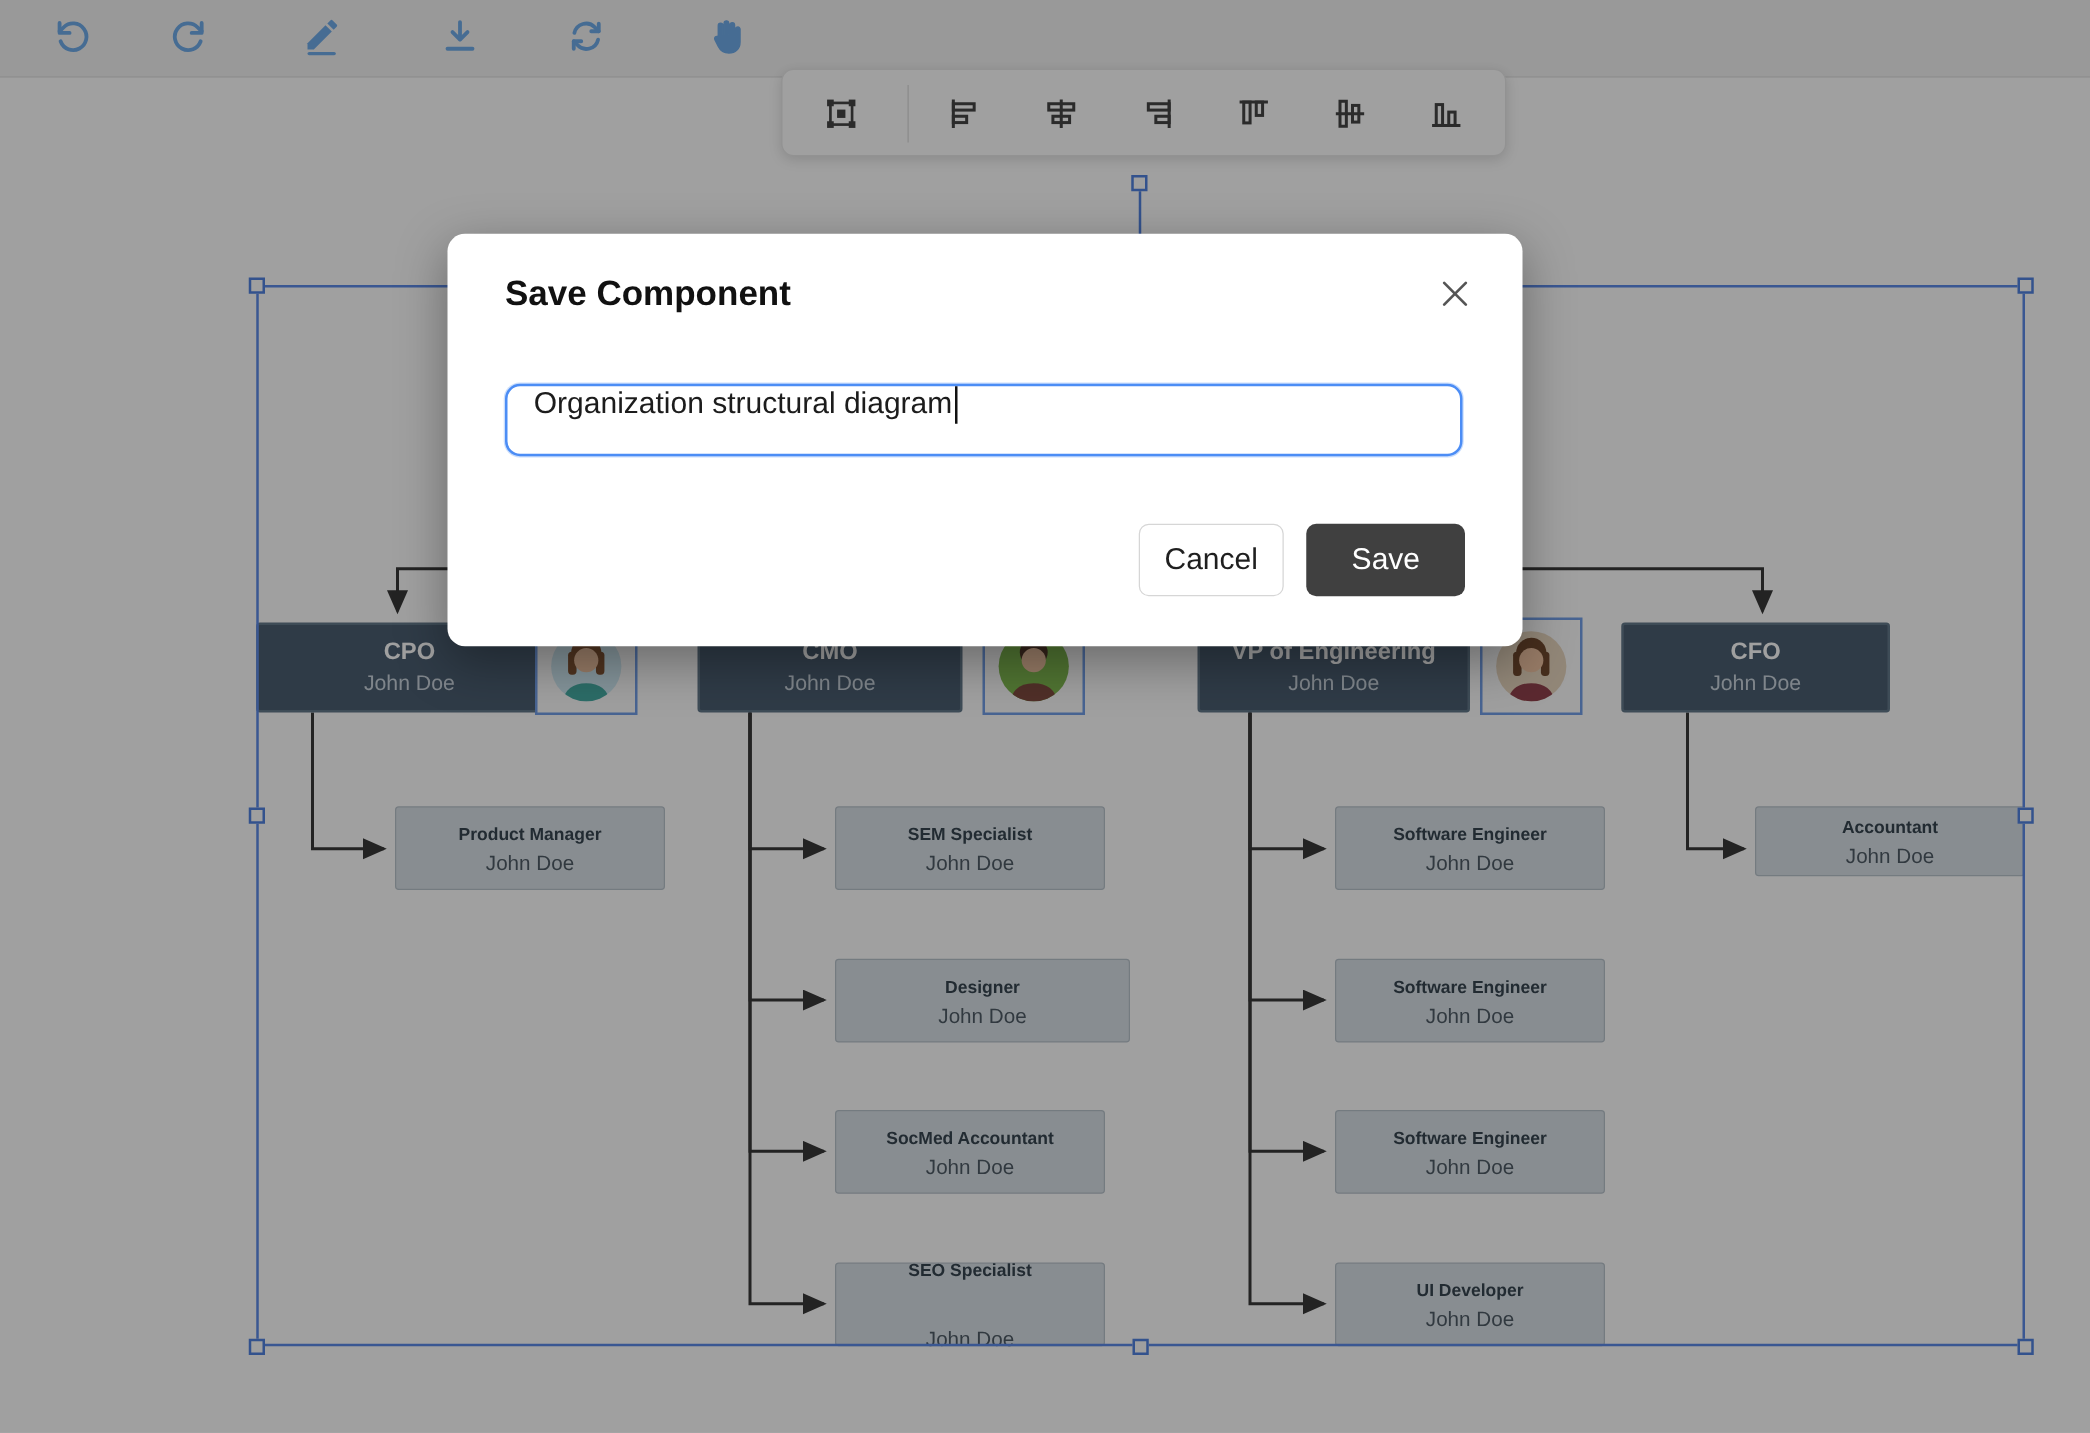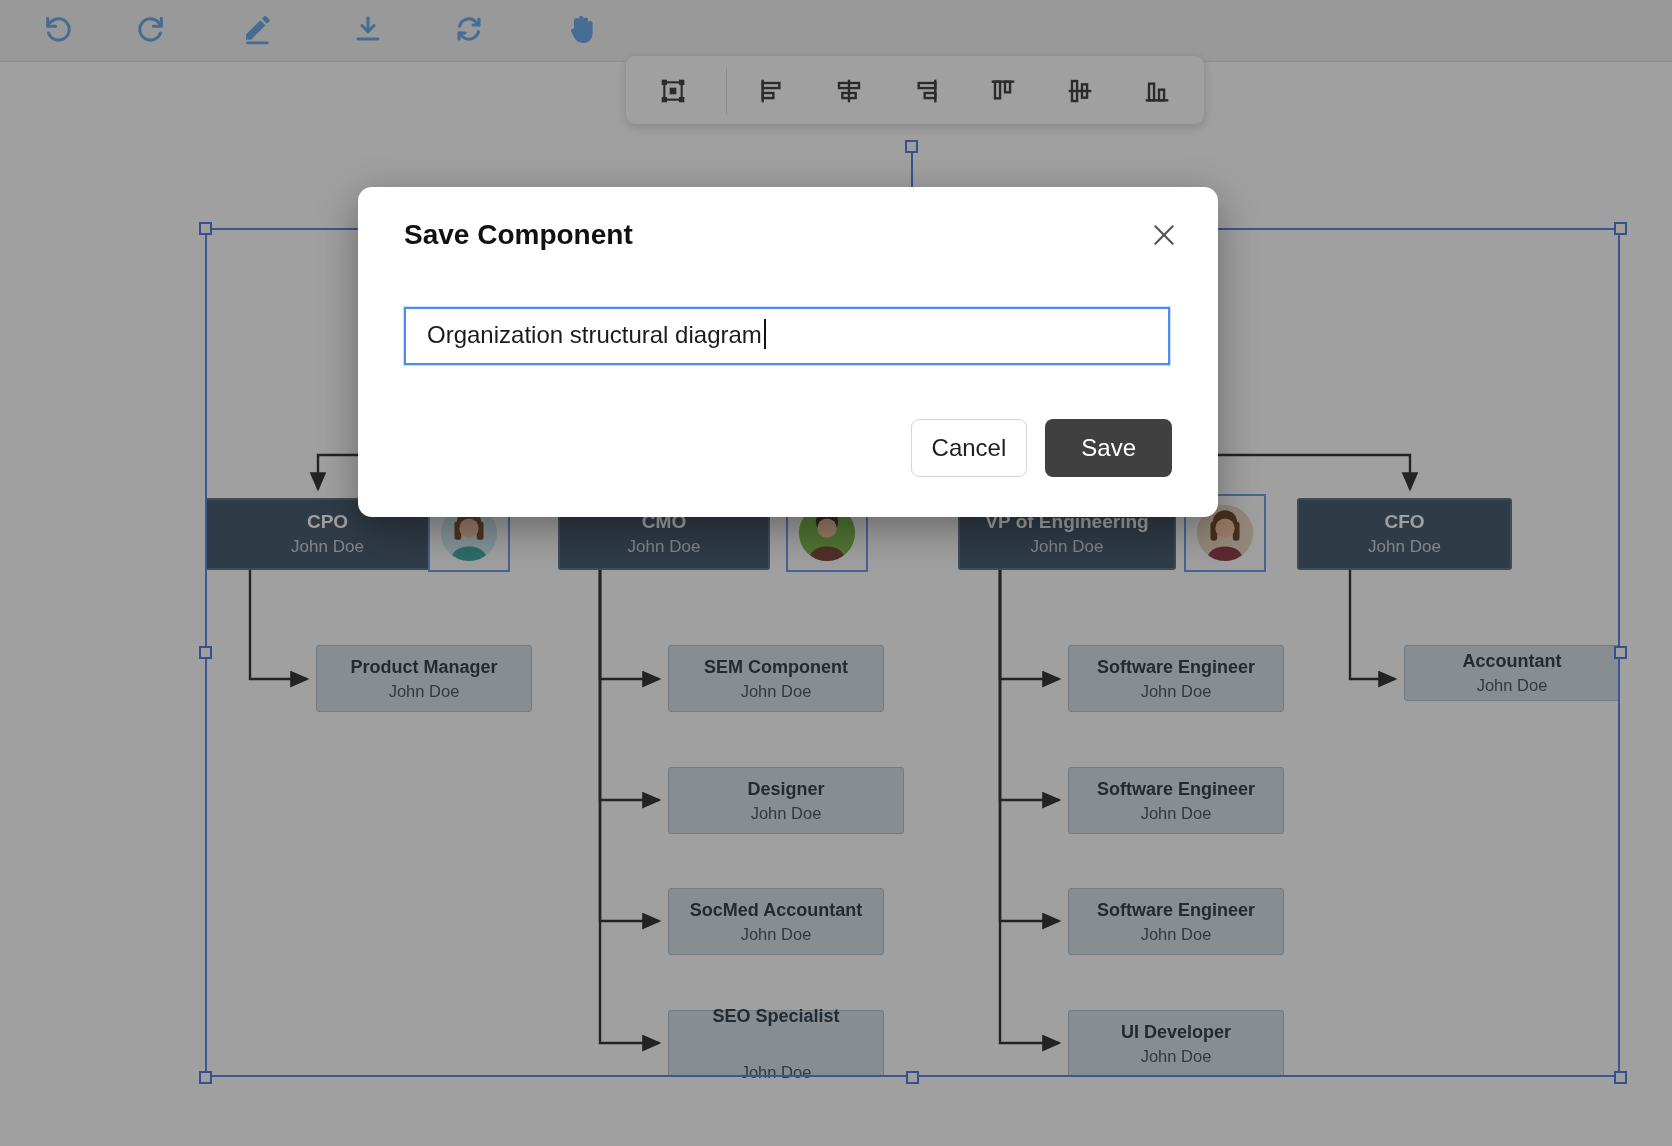--- a/index.html
+++ b/index.html
@@ -14,21 +14,21 @@
   .handle { position:absolute; width:13px; height:13px; background:#fdfdfd;
             border:2px solid #4a7de0; z-index:5; }
   .rot-stem { position:absolute; left:911px; top:152px; width:2px; height:76px; background:#4a7de0; z-index:5; }
 
   .node { position:absolute; z-index:3; display:flex; flex-direction:column;
           align-items:center; justify-content:center; text-align:center; }
   .node-dark { background:#44586c; border:2px solid #5d7385; border-radius:3px; }
   .node-dark .nd-t { color:#ffffff; font-weight:bold; font-size:19px; line-height:26px; }
   .node-dark .nd-s { color:#c9d3dc; font-size:17px; line-height:24px; }
   .node-light { background:#d8e0e6; border:1px solid #b6c1ca; border-radius:3px; }
-  .node-light .nd-t { color:#2d3c48; font-weight:bold; font-size:18px; line-height:25px; }
+  .node-light .nd-t { color:#2d3c48; font-weight:bold; font-size:14px; line-height:25px; }
   .node-light .nd-s { color:#47545f; font-size:16.5px; line-height:23px; }
 
   .avatar-tile { position:absolute; z-index:3; width:82px; height:78px; background:#fdfdfd;
                  border:2px solid #6d9ce8; display:flex; align-items:center; justify-content:center; }
 
   
   .topbar { position:absolute; left:0; top:0; width:1672px; height:62px; background:#f4f4f4;
             border-bottom:1px solid #e2e2e2; z-index:6; }
   .tb-btn { position:absolute; top:7px; width:44px; height:44px; background:none; border:none;
             cursor:pointer; display:flex; align-items:center; justify-content:center; }
@@ -40,22 +40,22 @@
   .al-divider { position:absolute; left:100px; top:12px; width:1px; height:46px; background:#dcdcdc; }
 
   
   .backdrop { position:absolute; inset:0; background:rgba(17,17,17,0.40); z-index:10; }
   .modal { position:absolute; left:358px; top:187px; width:860px; height:330px; background:#ffffff;
            border-radius:14px; box-shadow:0 12px 40px rgba(0,0,0,.35); z-index:20; }
   .modal-title { position:absolute; left:46px; top:32px; font-size:28px; font-weight:bold; color:#111111; }
   .modal-close { position:absolute; right:34px; top:28px; width:40px; height:40px; background:none;
                  border:none; cursor:pointer; display:flex; align-items:center; justify-content:center; }
   .text-input { position:absolute; left:46px; top:120px; width:766px; height:58px;
-                border:2px solid #4c8df5; border-radius:0; box-shadow:0 0 0 1px rgba(76,141,245,.30);
-                display:flex; align-items:flex-end; padding:14px 21px; font-size:24px; color:#1c1c1c;
+                border:2px solid #4c8df5; border-radius:12px; box-shadow:0 0 0 1px rgba(76,141,245,.30);
+                display:flex; align-items:flex-start; padding:0 21px; font-size:24px; color:#1c1c1c;
                 background:#ffffff; cursor:text; }
   .caret { display:inline-block; width:2px; height:30px; background:#111; margin-left:2px;
            animation:blink 1.1s steps(1) infinite; }
   @keyframes blink { 50% { opacity:0; } }
   .modal-actions { position:absolute; right:46px; top:232px; display:flex; gap:18px; }
   .btn-cancel { height:58px; padding:0 20px; font-size:24px; color:#1f1f1f; background:#ffffff;
                 border:1px solid #d6d6d6; border-radius:8px; cursor:pointer;
                 font-family:"Liberation Sans", sans-serif; }
   .btn-save { height:58px; padding:0 36px; font-size:24px; color:#ffffff; background:#404040;
               border:none; border-radius:8px; cursor:pointer; font-family:"Liberation Sans", sans-serif; }
@@ -170,21 +170,21 @@
       <div class="nd-t">CFO</div>
       <div class="nd-s">John Doe</div>
     </div>
 
     <div class="node node-light" style="left:316px; top:645px; width:216px; height:67px;">
       <div class="nd-t">Product Manager</div>
       <div class="nd-s">John Doe</div>
     </div>
 
     <div class="node node-light" style="left:668px; top:645px; width:216px; height:67px;">
-      <div class="nd-t">SEM Component</div>
+      <div class="nd-t">SEM Specialist</div>
       <div class="nd-s">John Doe</div>
     </div>
     <div class="node node-light" style="left:668px; top:767px; width:236px; height:67px;">
       <div class="nd-t">Designer</div>
       <div class="nd-s">John Doe</div>
     </div>
     <div class="node node-light" style="left:668px; top:888px; width:216px; height:67px;">
       <div class="nd-t">SocMed Accountant</div>
       <div class="nd-s">John Doe</div>
     </div>

